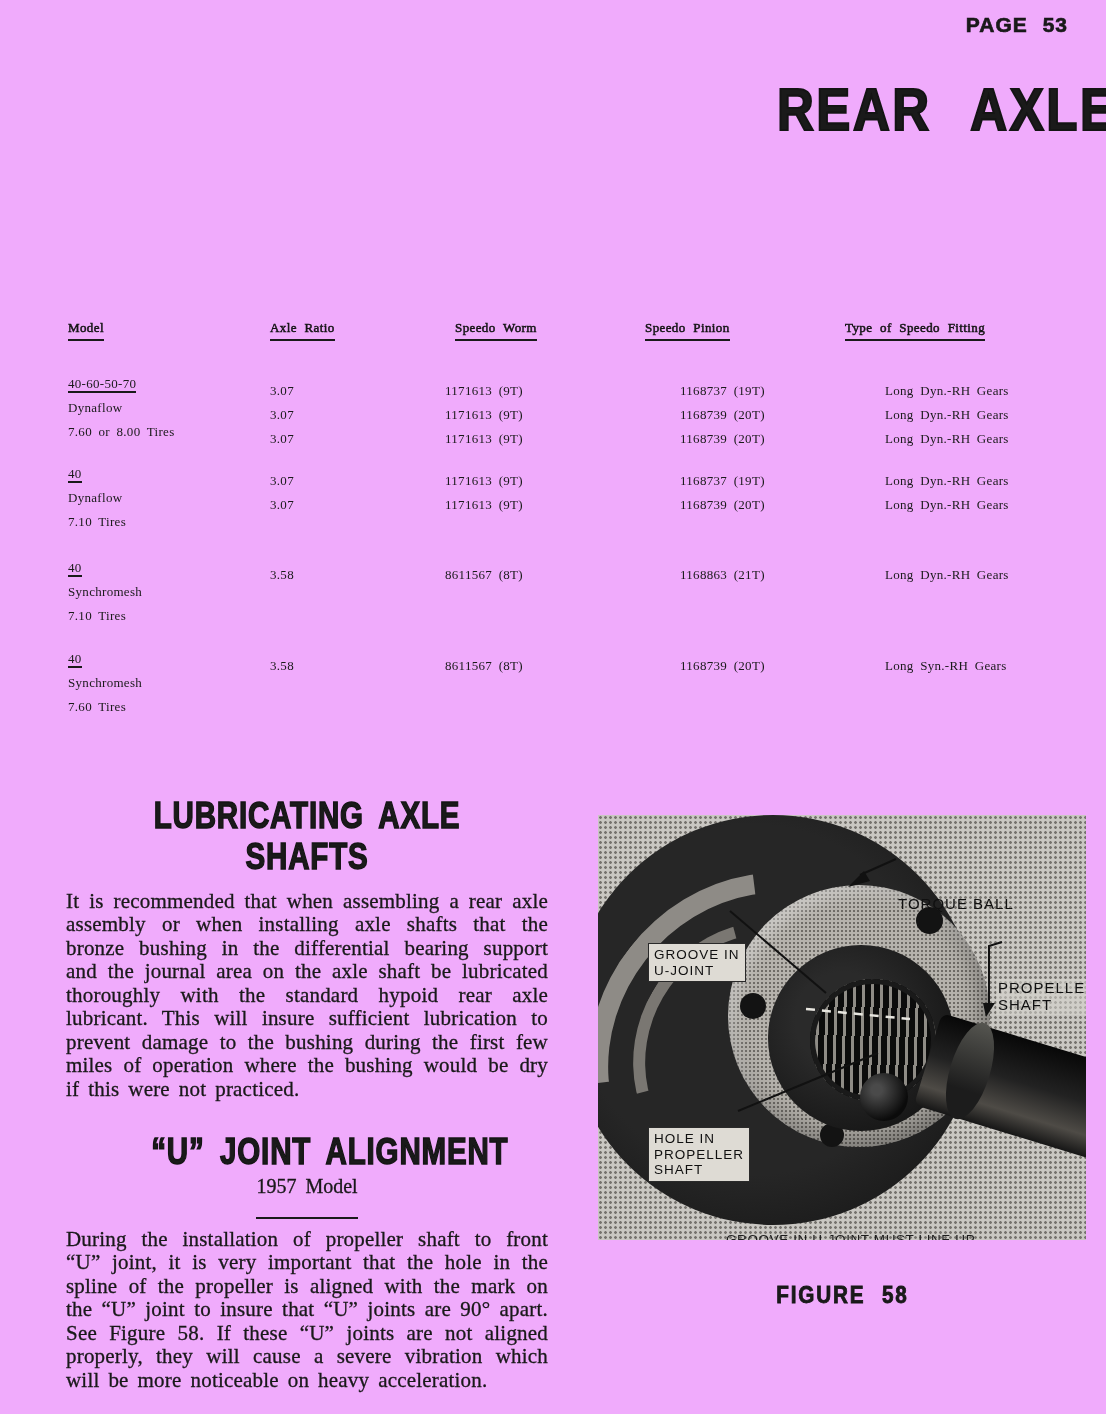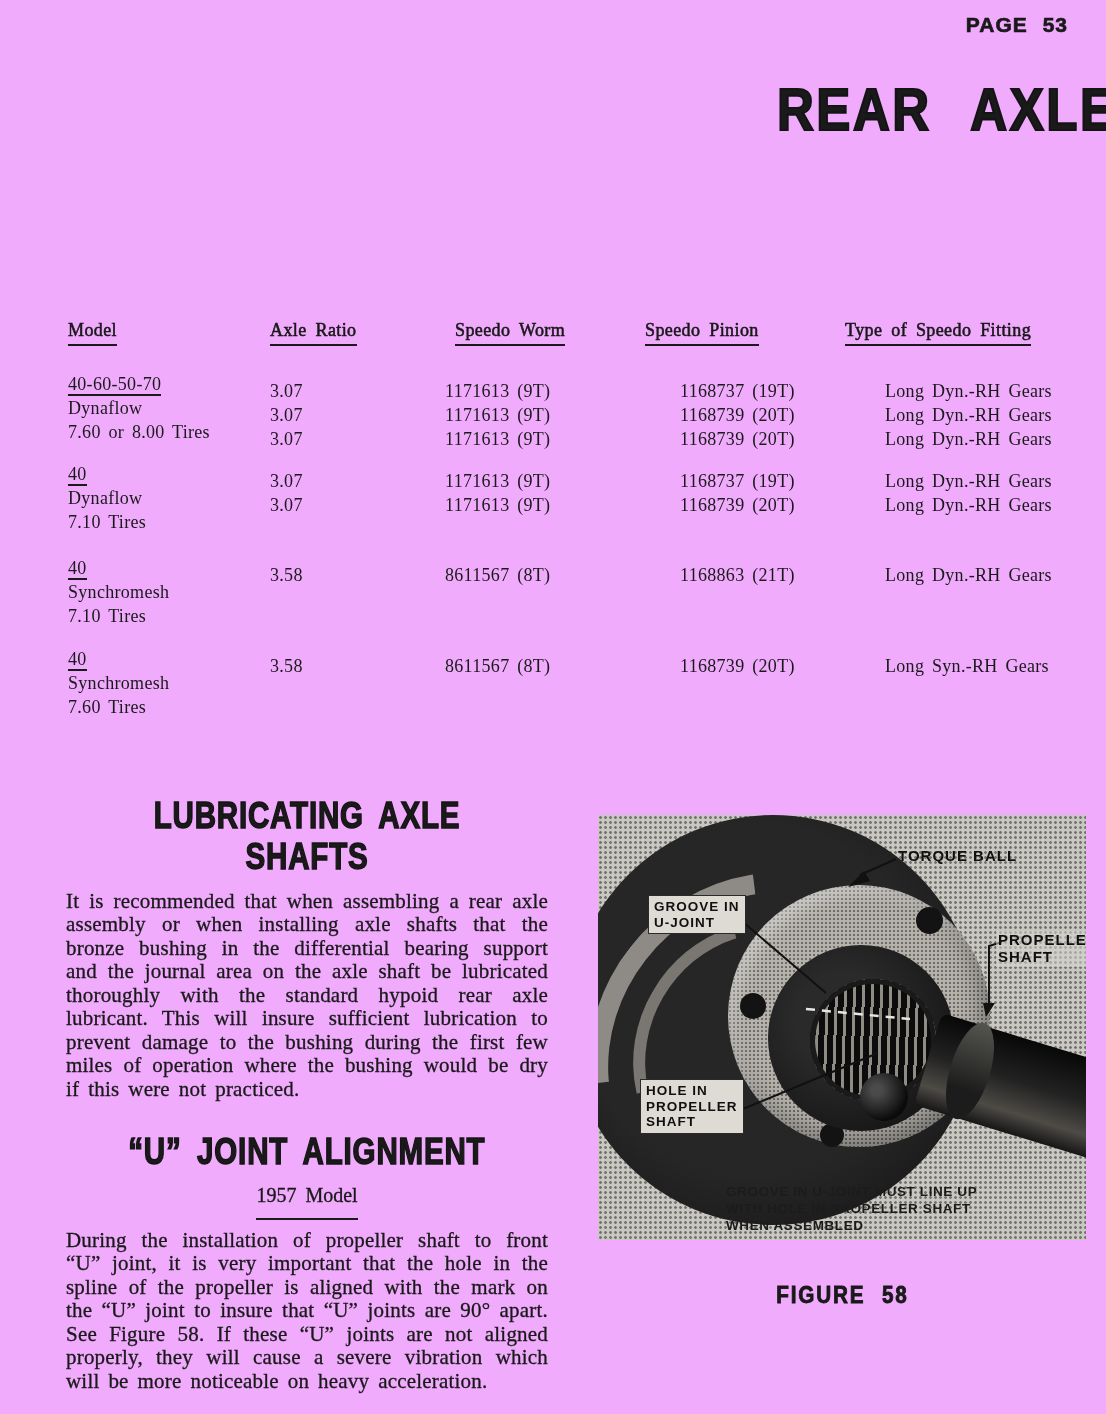--- a/index.html
+++ b/index.html
@@ -28,21 +28,21 @@
     transform:scaleX(0.85);
   }
   .subtitle-wrap{position:absolute;top:200px;left:0;width:100%;text-align:center;}
   .subtitle{
     display:inline-block;
     font-size:21px;letter-spacing:0.5px;word-spacing:5px;
     border-bottom:2.5px solid #1a1a1a;padding-bottom:2px;
     -webkit-text-stroke:0.4px #111;
   }
   
-  .odo-table{position:absolute;left:68px;top:320px;width:1012px;font-size:18px;}
+  .odo-table{position:absolute;left:68px;top:320px;width:1012px;font-size:13px;}
   .thead{position:relative;height:30px;margin-bottom:22px;font-weight:400;}
   .thead span{
     position:absolute;top:0;
     border-bottom:2.5px solid #1a1a1a;padding-bottom:3px;
     letter-spacing:0.4px;word-spacing:4px;
     -webkit-text-stroke:0.5px #111;
   }
   .th-model{left:0;}
   .th-ratio{left:202px;}
   .th-worm{left:387px;}
@@ -67,30 +67,30 @@
     display:inline-block;
     font-family:"Liberation Sans", sans-serif;
     font-weight:700;font-size:36px;line-height:1.15;
     letter-spacing:1px;word-spacing:8px;
     -webkit-text-stroke:1.4px #141414;
     transform:scaleX(0.82);
   }
   .sec-sub-wrap{text-align:center;margin-top:2px;}
   .sec-sub{
     display:inline-block;font-size:20px;
-    border-bottom:2px solid #1a1a1a;padding-bottom:11px;
-    word-spacing:4px;margin-top:9px;-webkit-text-stroke:0.3px #111;
+    border-bottom:2px solid #1a1a1a;padding-bottom:19px;
+    word-spacing:4px;-webkit-text-stroke:0.3px #111;
   }
   .body-text{
     margin-top:12px;
     font-size:21px;line-height:23.5px;
     text-align:justify;word-spacing:3.5px;letter-spacing:0.2px;
     -webkit-text-stroke:0.3px #161616;
   }
-  .ujoint-head{margin-top:30px;}
+  .ujoint-head{margin-top:30px;text-align:right;}
   .body-text.second{margin-top:9px;}
   
   .figure{position:absolute;left:598px;top:815px;width:488px;}
   .photo{
     position:relative;width:488px;height:425px;overflow:hidden;
     background-color:#c9c7c2;
     background-image:radial-gradient(circle,#76736e 1.1px,rgba(0,0,0,0) 1.6px);
     background-size:5px 5px;
   }
   .photo *{position:absolute;}
@@ -140,32 +140,32 @@
     border-radius:8px 0 0 8px;
   }
   .shaft-collar{
     left:352px;top:206px;width:40px;height:100px;border-radius:50%;
     background:linear-gradient(180deg,#555550 0%,#1c1c1c 70%);
     transform:rotate(17deg);
   }
   .leaders{left:0;top:0;width:488px;height:425px;}
   .ph-label{
     font-family:"Liberation Sans", sans-serif;
-    font-weight:700;color:#101010;line-height:1.12;
-    letter-spacing:1px;white-space:pre-line;
+    font-weight:400;color:#101010;line-height:1.12;
+    letter-spacing:1px;white-space:pre-line;margin-top:48px;
   }
   .lbl-plain{font-size:15px;}
   .lbl-torque{left:300px;top:33px;}
   .lbl-prop{left:398px;top:116px;background:rgba(214,212,206,0.55);padding:1px 2px;}
   .lbl-box{
     font-size:13.5px;background:#dedbd4;border:1.5px solid #2a2a2a;
     padding:3px 5px;line-height:1.15;
   }
   .lbl-groove{left:50px;top:80px;}
-  .lbl-hole{left:42px;top:264px;}
+  .lbl-hole{left:50px;top:264px;}
   .lbl-note{
     left:128px;top:368px;width:300px;
     font-size:13.5px;color:#1c1c1c;letter-spacing:0.6px;line-height:17px;
   }
   .fig-caption-wrap{text-align:center;margin-top:42px;}
   .fig-caption{
     display:inline-block;
     font-family:"Liberation Sans", sans-serif;
     font-weight:700;font-size:23px;letter-spacing:2px;word-spacing:10px;
     -webkit-text-stroke:0.8px #141414;

